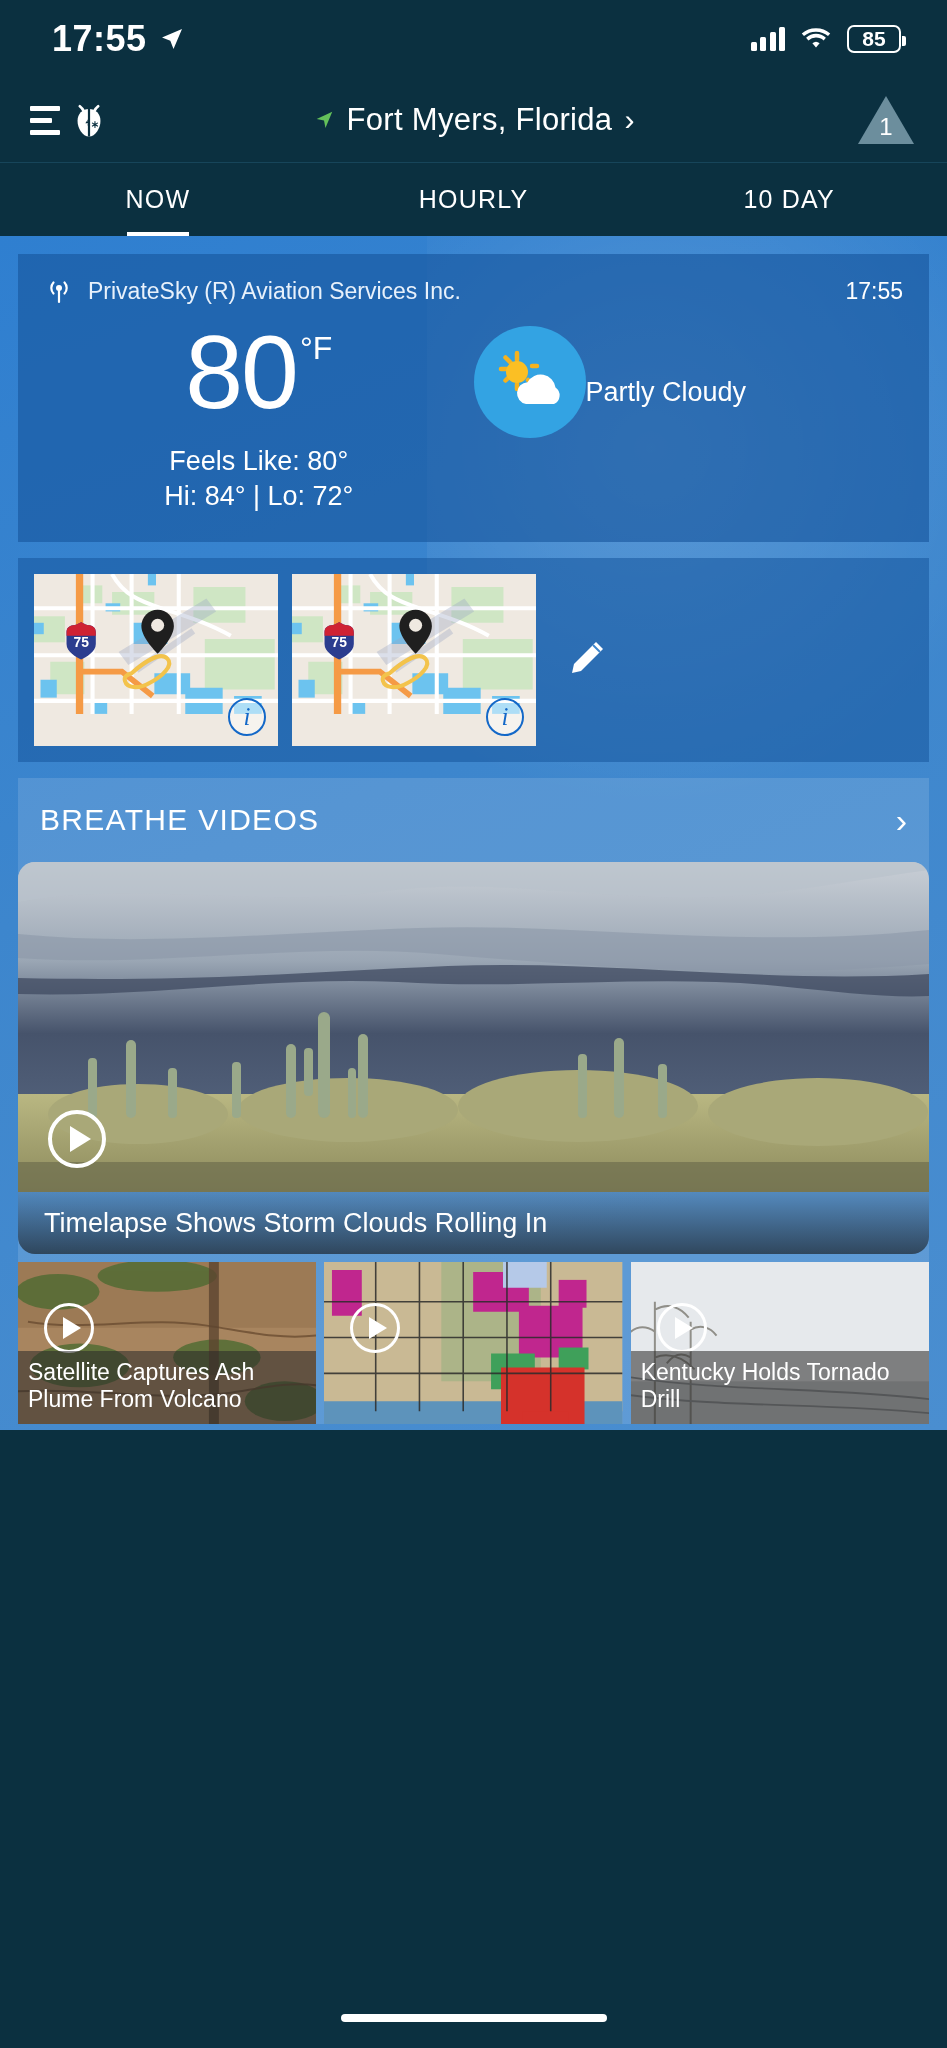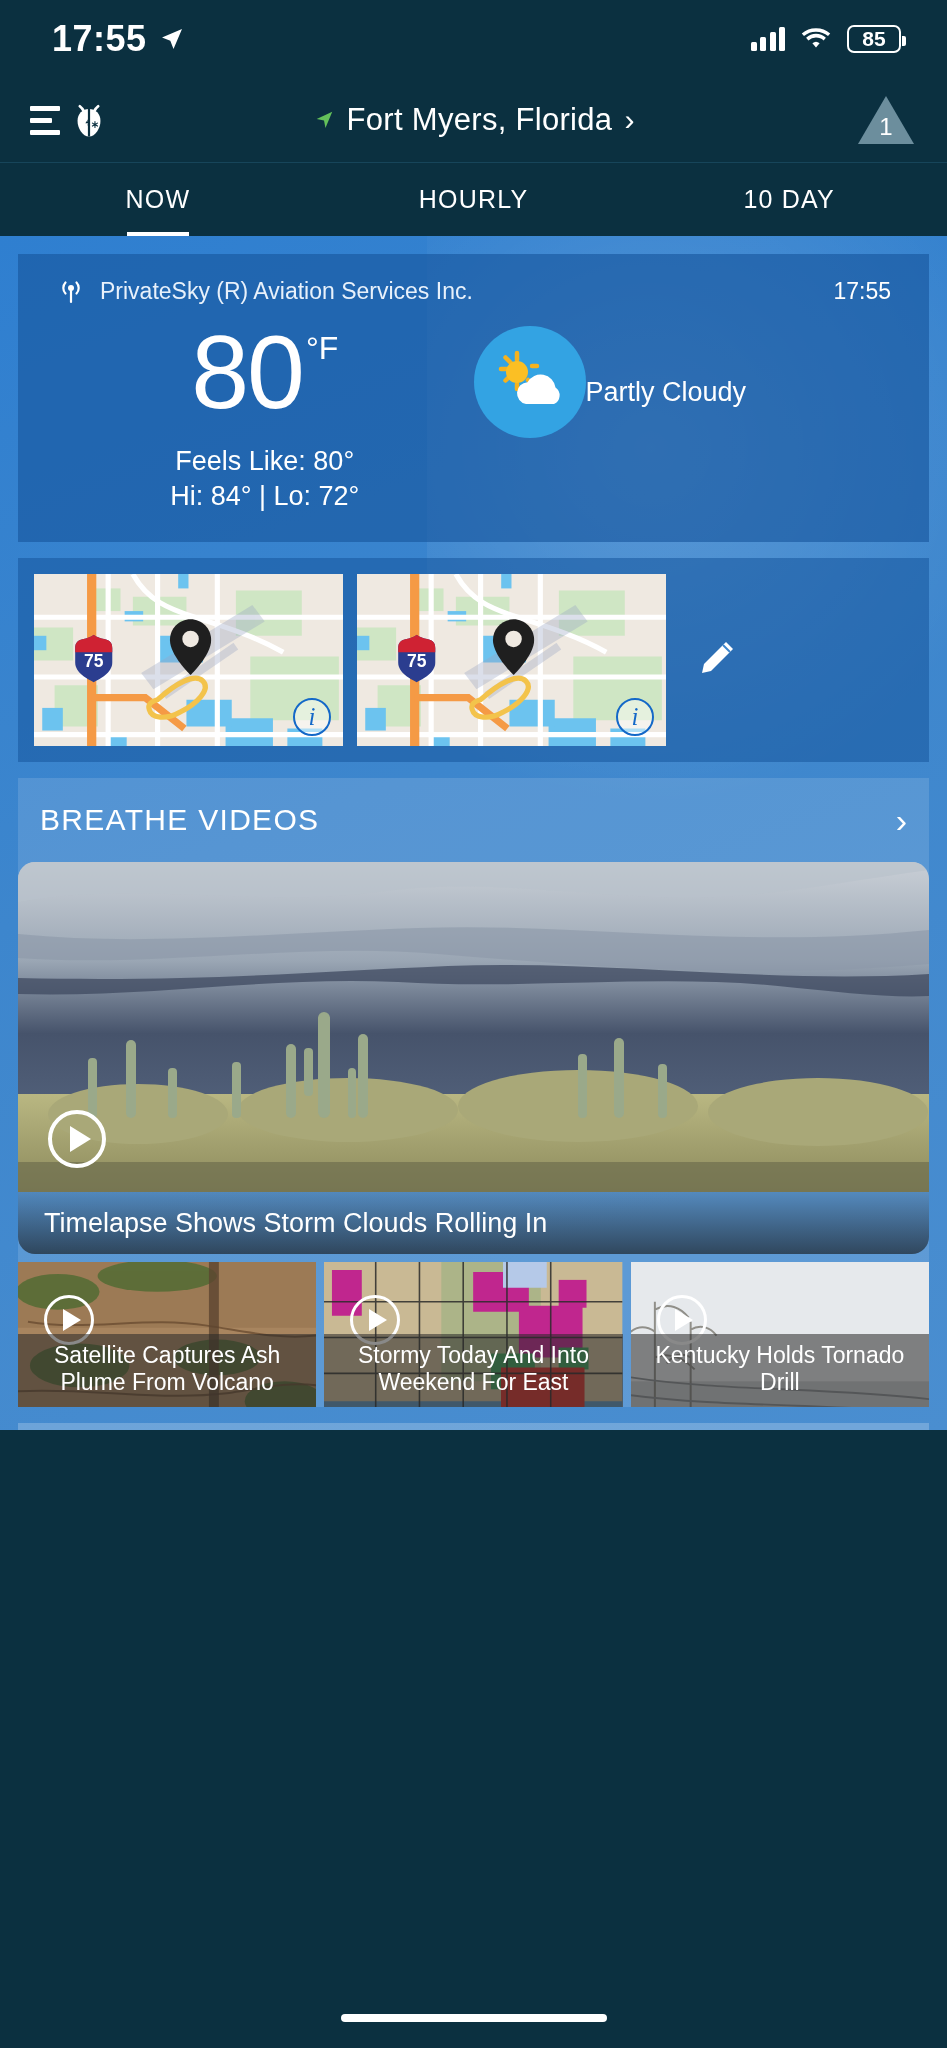--- a/index.html
+++ b/index.html
@@ -65,41 +65,41 @@
   
   .content { position:relative; background:linear-gradient(160deg,#2f7fd0 0%,#3d86cd 45%,#4a8ed0 100%); padding:18px 0 0; height:1194px; overflow:hidden; }
   .content::before{
     content:""; position:absolute; top:-60px; right:-120px; width:640px; height:680px;
     background:radial-gradient(ellipse at 35% 40%, rgba(255,255,255,.16), rgba(255,255,255,0) 62%);
     pointer-events:none;
   }
   .card { position:relative; margin:0 18px; }
 
   
-  .now-card { background:rgba(22,85,156,.62); padding:22px 38px 30px; }
+  .now-card { background:rgba(22,85,156,.62); padding:22px 26px 30px; }
   .now-top { display:flex; align-items:center; justify-content:space-between; }
   .station { display:flex; align-items:center; gap:14px; }
   .station-name { color:#e8f1fb; font-size:23px; }
   .now-time { color:#fff; font-size:23px; }
   .now-mid { display:flex; align-items:flex-start; margin-top:14px; }
   .temp-col { flex:1; text-align:center; }
   .bigtemp { display:inline-flex; align-items:flex-start; color:#fff; }
   .bigtemp .val { font-size:104px; font-weight:300; line-height:1; letter-spacing:-2px; }
   .bigtemp .unit { font-size:32px; font-weight:400; margin-top:10px; margin-left:3px; }
   .feels { color:#fff; font-size:27px; margin-top:22px; }
   .hilo { color:#fff; font-size:27px; margin-top:4px; }
   .cond-col { flex:1; display:flex; flex-direction:row; align-items:center; }
   .cond-icon { width:112px; height:112px; border-radius:50%; background:#33a3e3;
                display:flex; align-items:center; justify-content:center; margin-top:6px; }
   .cond-text { color:#fff; font-size:27px; margin-top:26px; }
 
   
   .maps-card { background:rgba(22,85,156,.55); margin-top:16px; padding:16px 0 16px 16px;
                display:flex; align-items:center; gap:14px; }
-  .mapthumb { position:relative; width:309px; height:172px; background:#efe9e1;
+  .mapthumb { position:relative; width:244px; height:172px; background:#efe9e1;
               overflow:hidden; flex:none; }
   .mapthumb svg { position:absolute; inset:0; }
   .info-btn { position:absolute; right:12px; bottom:10px; width:38px; height:38px;
               border:2.5px solid #1368c8; border-radius:50%; color:#1368c8;
               display:flex; align-items:center; justify-content:center;
               font-size:25px; font-family:"Liberation Serif",serif; font-style:italic;
               background:rgba(255,255,255,.45); }
   .edit-btn { flex:none; width:70px; display:flex; align-items:center; justify-content:center; }
 
   
@@ -113,21 +113,21 @@
   .play { position:absolute; border:4px solid #fff; border-radius:50%;
           display:flex; align-items:center; justify-content:center; }
   .play::after { content:""; border-style:solid; border-color:transparent transparent transparent #fff; }
   .hero .play { left:30px; bottom:86px; width:58px; height:58px; }
   .hero .play::after { border-width:13px 0 13px 21px; margin-left:6px; }
   .hero-title { position:absolute; left:0; right:0; bottom:0; height:62px;
                 display:flex; align-items:center; padding:0 26px;
                 background:linear-gradient(to bottom, rgba(20,20,20,.12), rgba(20,20,20,.62));
                 color:#fff; font-size:27px; }
   .vid-row { display:flex; gap:8px; margin-top:8px; }
-  .vtile { position:relative; width:calc((100% - 16px)/3); height:145px; overflow:hidden;text-align:center; }
+  .vtile { position:relative; width:calc((100% - 16px)/3); height:162px; overflow:hidden; }
   .vtile .play { left:26px; top:50%; transform:translateY(-80%); width:50px; height:50px; border-width:3.5px; }
   .vtile .play::after { border-width:11px 0 11px 18px; margin-left:5px; }
   .vtile-cap { position:absolute; left:0; right:0; bottom:0; padding:8px 10px 12px;
                background:rgba(40,40,40,.55); color:#fff; font-size:23px; line-height:1.15; }
 
   
   .air-card { margin-top:16px; background:rgba(255,255,255,.22); height:72px;
               display:flex; align-items:center; justify-content:space-between; padding:0 22px; }
   .air-card h2 { color:#fff; font-size:30px; font-weight:400; letter-spacing:1.2px; }
   .air-map { color:#fff; font-size:29px; display:flex; align-items:center; gap:12px; }
@@ -447,21 +447,20 @@
             <g fill="#d5322b">
               <path d="M178 106h84v58h-84z"></path>
                 <path d="M200 150h46v32h-46z"></path>
             </g>
             <g stroke="#2b2b2b" stroke-width="1.6" fill="none" opacity=".85">
               <path d="M0 40h300M0 76h300M0 112h300"></path>
               <path d="M52 0v150M96 0v150M140 0v150M184 0v150M228 0v150"></path>
             </g>
           </svg>
           <div class="play"></div>
-          <div class="vtile-cap">Stormy Today And Into Weekend For East</div>
         </div>
 
         <div class="vtile">
           <svg viewBox="0 0 300 182" preserveAspectRatio="none">
             <rect width="300" height="182" fill="#e6e9ec"></rect>
             <rect y="120" width="300" height="62" fill="#c8ccce"></rect>
             <g stroke="#6d6a60" stroke-width="2" fill="none" opacity=".7">
               <path d="M24 182V40M24 48c14-8 26-2 34 8M24 70c-12-8-22-4-30 6M24 96c16-6 30 2 40 12"></path>
               <path d="M60 182V60M60 68c10-6 20-2 26 6M60 96c-10-6-18-2-24 6"></path>
             </g>

